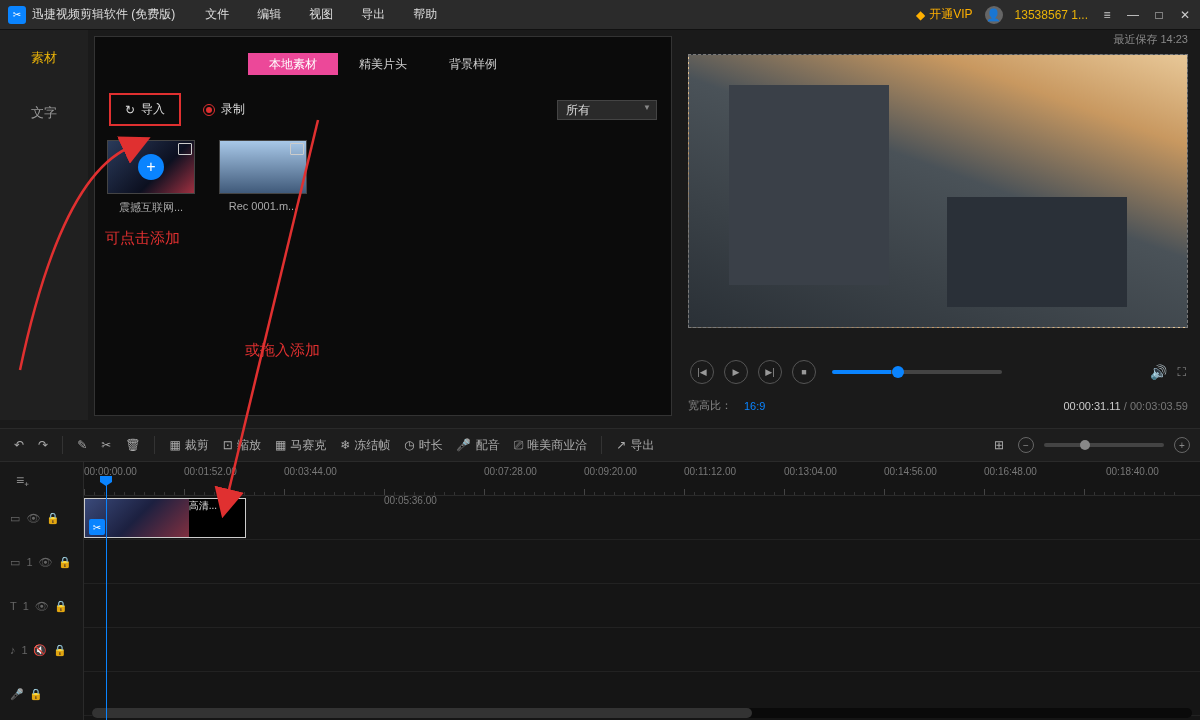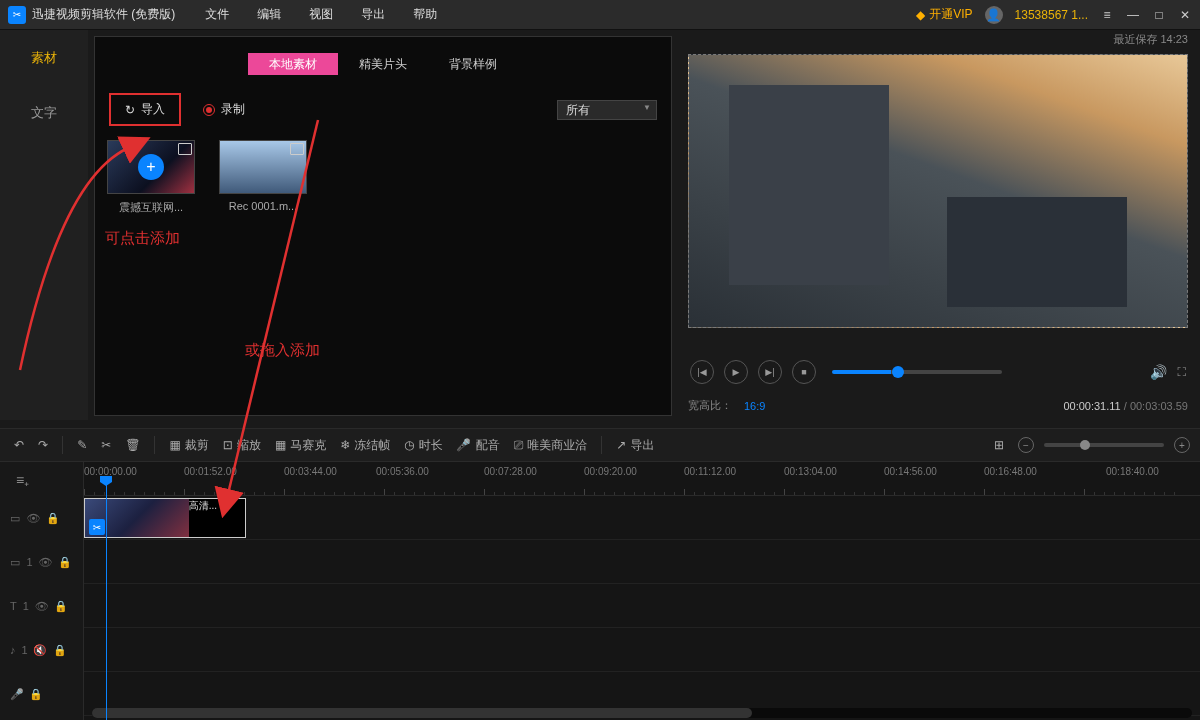--- a/index.html
+++ b/index.html
@@ -282,21 +282,21 @@
         <div class="tickline" style="left: 200px;"></div>
         <div class="smalltick" style="left: 210px;"></div>
         <div class="smalltick" style="left: 220px;"></div>
         <div class="smalltick" style="left: 230px;"></div>
         <div class="smalltick" style="left: 240px;"></div>
         <div class="smalltick" style="left: 250px;"></div>
         <div class="smalltick" style="left: 260px;"></div>
         <div class="smalltick" style="left: 270px;"></div>
         <div class="smalltick" style="left: 280px;"></div>
         <div class="smalltick" style="left: 290px;"></div>
-        <div class="tick" style="left: 292px;">00:05:36.00</div>
+        <div class="tick" style="left: 300px; margin-top: 29px;">00:05:36.00</div>
         <div class="tickline" style="left: 300px;"></div>
         <div class="smalltick" style="left: 310px;"></div>
         <div class="smalltick" style="left: 320px;"></div>
         <div class="smalltick" style="left: 330px;"></div>
         <div class="smalltick" style="left: 340px;"></div>
         <div class="smalltick" style="left: 350px;"></div>
         <div class="smalltick" style="left: 360px;"></div>
         <div class="smalltick" style="left: 370px;"></div>
         <div class="smalltick" style="left: 380px;"></div>
         <div class="smalltick" style="left: 390px;"></div>

